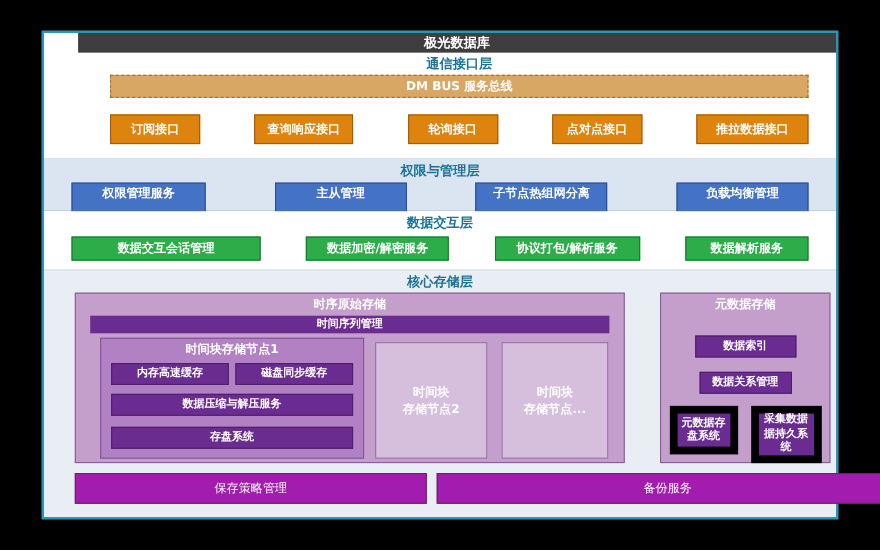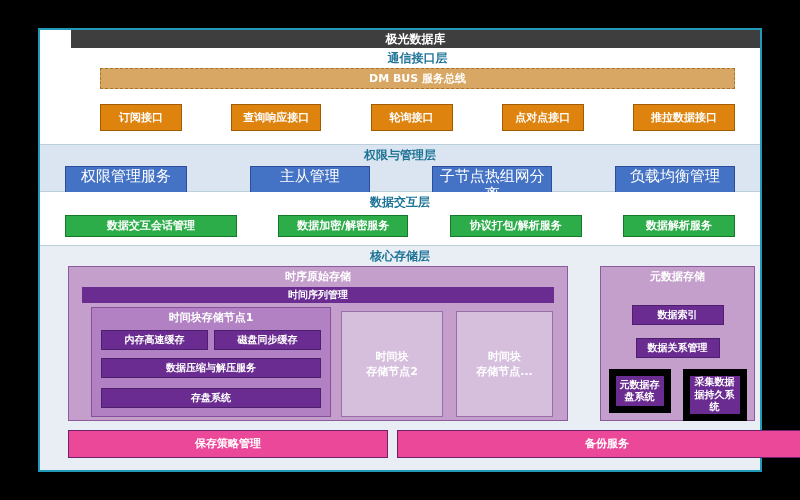--- a/index.html
+++ b/index.html
@@ -27,21 +27,21 @@
   .iface-row { display: flex; justify-content: space-between; padding: 0 25px; margin-top: 15px; }
   .box-orange {
     height: 27px; line-height: 25px; background: #dd830e; border: 1px solid #a35c00;
     color: #fff; font-size: 11px; font-weight: bold; text-align: center;
   }
   
   .sec-mgmt { height: 47px; background: #dbe5f1; border-bottom: 1px solid #bcd0dc; }
   .mgmt-row { display: flex; justify-content: space-between; padding: 0 25px; margin-top: 4px; }
   .box-blue {
     height: 36px; line-height: 18px; background: #4472c4; border: 1px solid #2b4d9b;
-    color: #fff; font-size: 15px; font-weight: normal; text-align: center;
+    color: #fff; font-size: 11px; font-weight: bold; text-align: center;
   }
   
   .sec-data { height: 54px; background: #fff; border-bottom: 1px solid #bcd0dc; }
   .data-row { display: flex; justify-content: space-between; padding: 0 25px; margin-top: 6px; }
   .box-green {
     height: 22px; line-height: 20px; background: #2dad49; border: 1px solid #15792a;
     color: #fff; font-size: 11px; font-weight: bold; text-align: center;
   }
   
   .sec-storage { flex: 1 1 auto; background: #e9eef4; }
@@ -79,22 +79,22 @@
   .meta-item2 { width: 84px; margin: 13px auto 0; }
   .meta-bottom { display: flex; justify-content: center; align-items: flex-start; gap: 12px; margin-top: 11px; }
   .meta-small {
     background: #6a2c90; border: 7px solid #000000; color: #fff; font-size: 10px;
     font-weight: bold; text-align: center; display: flex; align-items: center;
     justify-content: center; white-space: pre-line; line-height: 1.25;
   }
   .meta-disk { width: 62px; height: 44px; }
   .meta-persist { width: 64px; height: 52px; }
   .bar-magenta {
-    position: absolute; top: 184px; height: 28px; line-height: 26px; background: #ec4899;
-    border: 1px solid #6d2169; color: #fff; font-size: 11px; font-weight: bold; text-align: center;
+    position: absolute; top: 184px; height: 28px; line-height: 26px; background: #a21caf;
+    border: 1px solid #6d2169; color: #fff; font-size: 11px; font-weight: normal; text-align: center;
   }
   .bar-policy { left: 28px; width: 320px; }
   .bar-backup { left: 357px; width: 420px; }
 </style>
 </head>
 <body>
 
 <div class="stage">
   <div class="frame">
 

